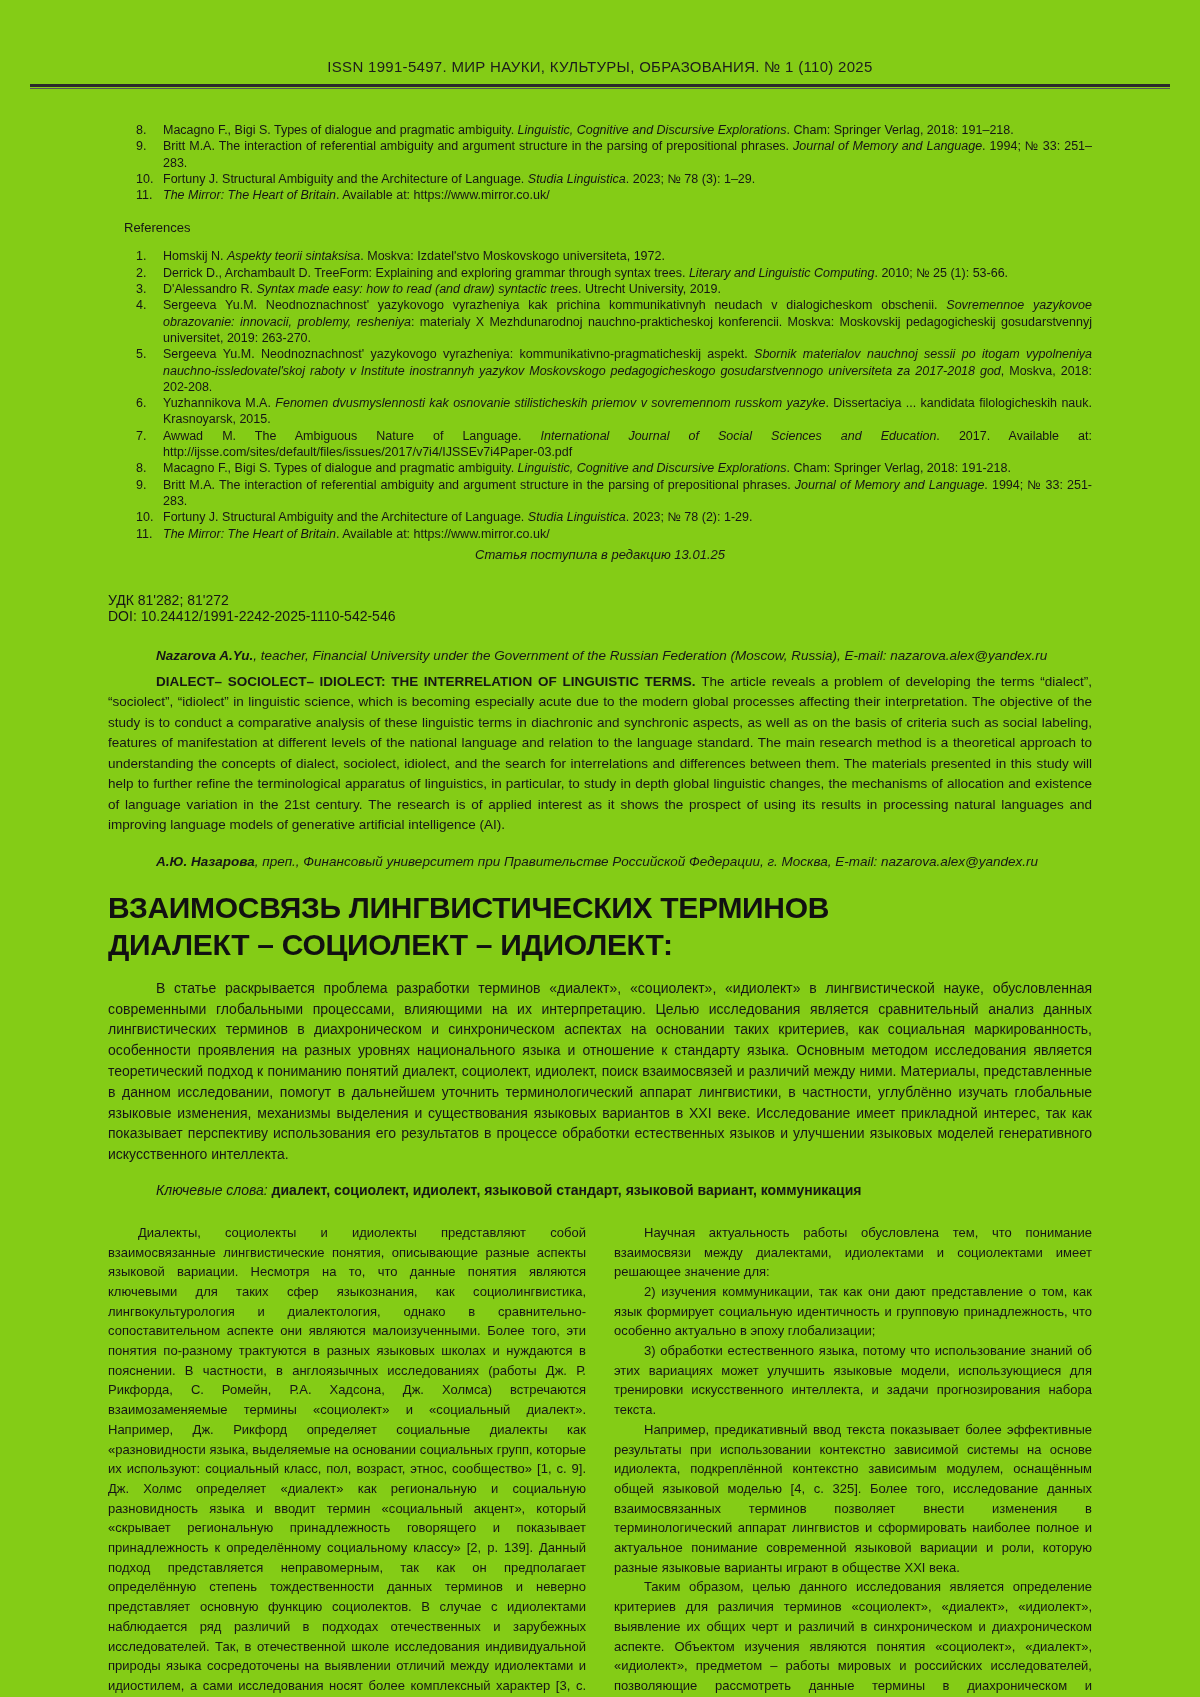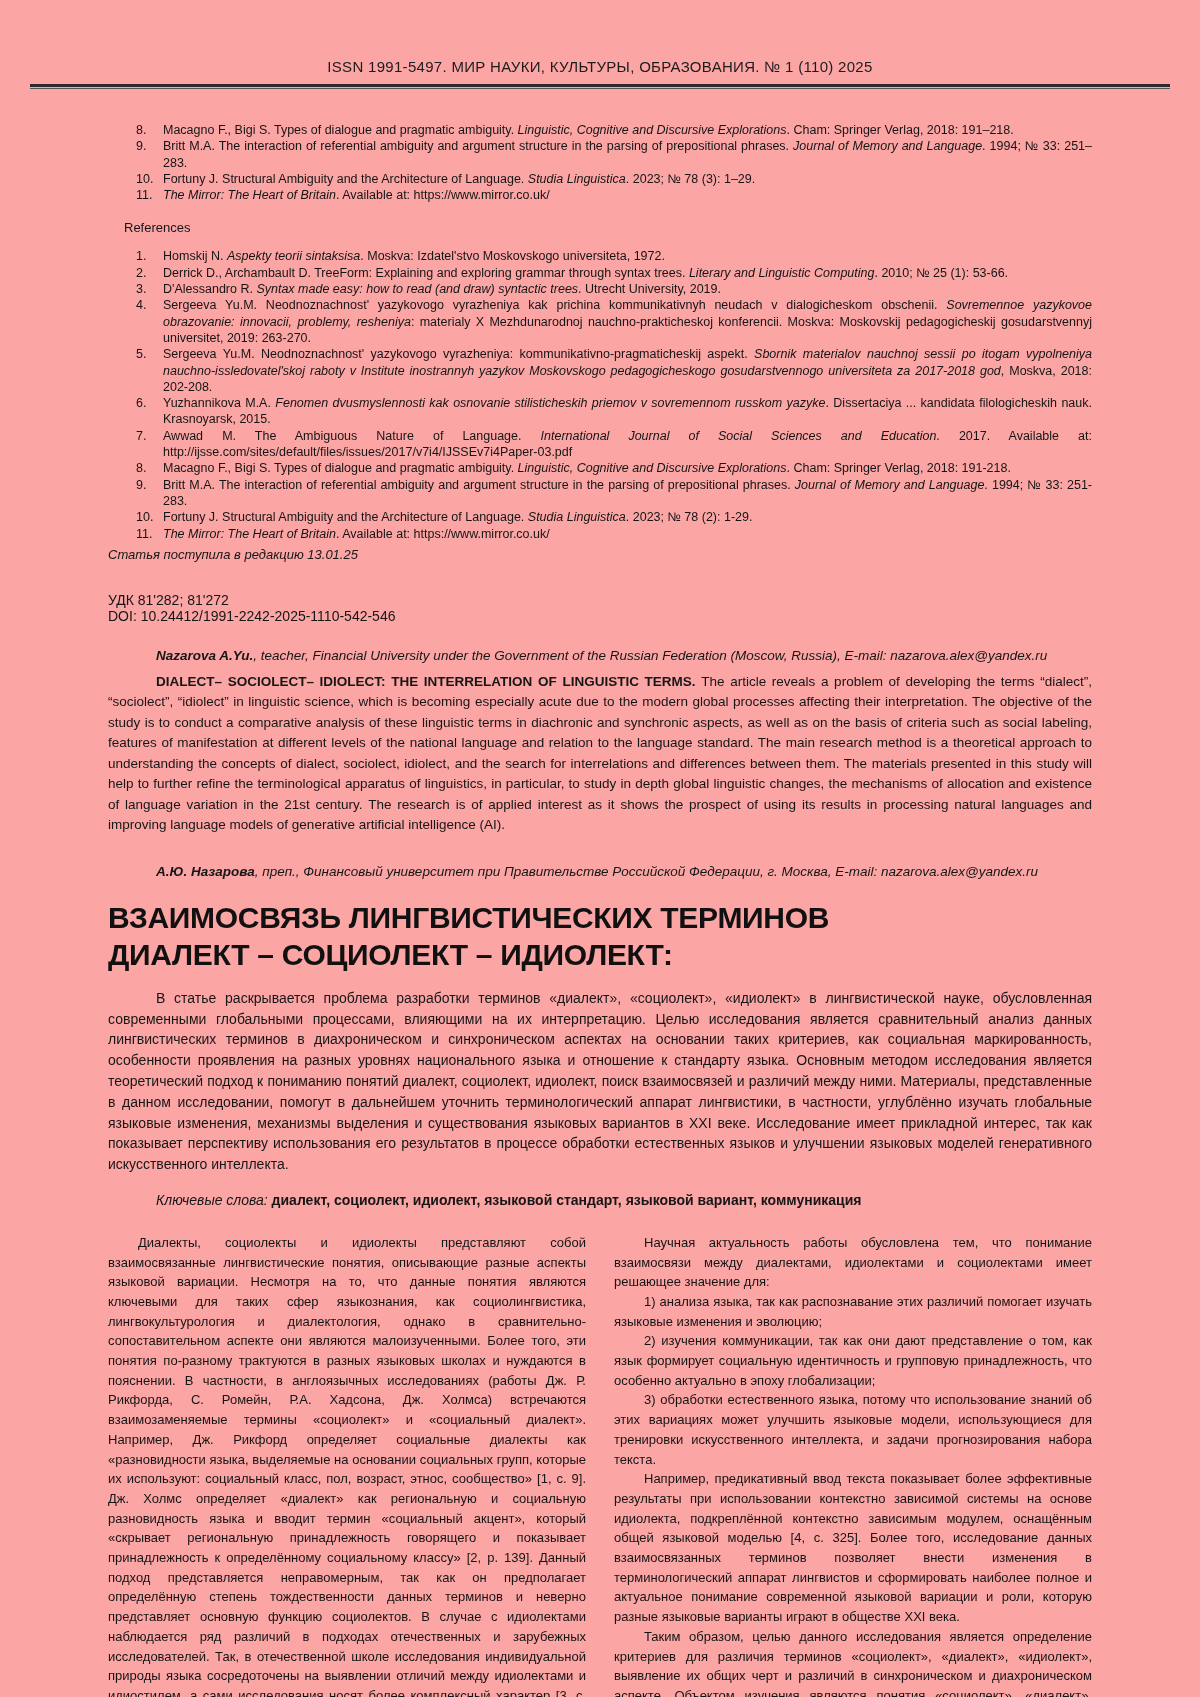--- a/index.html
+++ b/index.html
@@ -1,33 +1,33 @@
 <!DOCTYPE html>
 <html><head>
 <meta charset="utf-8">
 <style>
   html,body{margin:0;padding:0;background:#e8e8e8;}
-  .page{width:1200px;height:1697px;margin:0 auto;background:#fca5a5;position:relative;
+  .page{width:1200px;height:1697px;margin:0 auto;background:#84cc16;position:relative;
         font-family:"Liberation Sans",sans-serif;color:#161616;overflow:hidden;}
   .journal-header{padding-top:58px;text-align:center;font-size:15px;letter-spacing:.3px;color:#1c1c1c;}
   .rule{margin:9px 30px 0;border-top:3px solid #2b2b2b;border-bottom:1px solid #555;height:1px;}
   .content{width:984px;margin:0 auto;}
   .reflist{list-style:none;margin:0;padding:0 0 0 28px;font-size:12.5px;line-height:16.3px;color:#151515;}
   .reflist li{display:flex;}
   .reflist .num{flex:0 0 27px;}
   .reflist .txt{flex:1;text-align:justify;}
   .toplist{margin-top:33px;}
   .refs-heading{margin:17px 0 0 16px;font-size:13px;}
   .mainrefs{margin-top:13px;}
-  .received{margin-top:5px;text-align:left;font-style:italic;font-size:13px;}
+  .received{margin-top:5px;text-align:center;font-style:italic;font-size:13px;}
   .meta-row{display:flex;justify-content:space-between;margin-top:30px;font-size:14px;flex-direction:column;}
   .author-line{margin:24px 0 0 0;font-size:13.5px;text-indent:48px;}
   .abstract{margin:9px 0 0 0;font-size:13.5px;line-height:20.5px;text-align:justify;text-indent:48px;}
   .kw{margin-top:0;}
-  .author-ru{margin-top:28px;}
+  .author-ru{margin-top:18px;}
   .article-title{margin:20px 0 0 0;font-size:30px;font-weight:700;line-height:37px;letter-spacing:-0.3px;color:#111;}
   .abstract-ru{margin:15px 0 0 0;font-size:14px;line-height:20.8px;text-align:justify;text-indent:48px;}
   .columns{display:flex;gap:28px;margin-top:22px;}
   .col{flex:1;font-size:13px;line-height:19.7px;text-align:justify;color:#151515;}
   .col p{margin:0;text-indent:30px;}
   .i{font-style:italic}
   .b{font-weight:700}
   .bi{font-weight:700;font-style:italic}
 </style>
 </head>
@@ -130,21 +130,20 @@
 
     <p class="abstract-ru">В статье раскрывается проблема разработки терминов «диалект», «социолект», «идиолект» в лингвистической науке, обусловленная современными глобальными процессами, влияющими на их интерпретацию. Целью исследования является сравнительный анализ данных лингвистических терминов в диахроническом и синхроническом аспектах на основании таких критериев, как социальная маркированность, особенности проявления на разных уровнях национального языка и отношение к стандарту языка. Основным методом исследования является теоретический подход к пониманию понятий диалект, социолект, идиолект, поиск взаимосвязей и различий между ними. Материалы, представленные в данном исследовании, помогут в дальнейшем уточнить терминологический аппарат лингвистики, в частности, углублённо изучать глобальные языковые изменения, механизмы выделения и существования языковых вариантов в XXI веке. Исследование имеет прикладной интерес, так как показывает перспективу использования его результатов в процессе обработки естественных языков и улучшении языковых моделей генеративного искусственного интеллекта.</p>
     <p class="abstract-ru kw"><span class="i">Ключевые слова: </span><span class="b">диалект, социолект, идиолект, языковой стандарт, языковой вариант, коммуникация</span></p>
 
     <div class="columns">
       <div class="col">
         <p>Диалекты, социолекты и идиолекты представляют собой взаимосвязанные лингвистические понятия, описывающие разные аспекты языковой вариации. Несмотря на то, что данные понятия являются ключевыми для таких сфер языкознания, как социолингвистика, лингвокультурология и диалектология, однако в сравнительно-сопоставительном аспекте они являются малоизученными. Более того, эти понятия по-разному трактуются в разных языковых школах и нуждаются в пояснении. В частности, в англоязычных исследованиях (работы Дж. Р. Рикфорда, С. Ромейн, Р.А. Хадсона, Дж. Холмса) встречаются взаимозаменяемые термины «социолект» и «социальный диалект». Например, Дж. Рикфорд определяет социальные диалекты как «разновидности языка, выделяемые на основании социальных групп, которые их используют: социальный класс, пол, возраст, этнос, сообщество» [1, с. 9]. Дж. Холмс определяет «диалект» как региональную и социальную разновидность языка и вводит термин «социальный акцент», который «скрывает региональную принадлежность говорящего и показывает принадлежность к определённому социальному классу» [2, p. 139]. Данный подход представляется неправомерным, так как он предполагает определённую степень тождественности данных терминов и неверно представляет основную функцию социолектов. В случае с идиолектами наблюдается ряд различий в подходах отечественных и зарубежных исследователей. Так, в отечественной школе исследования индивидуальной природы языка сосредоточены на выявлении отличий между идиолектами и идиостилем, а сами исследования носят более комплексный характер [3, с. 102]. В зарубежной лингвистике акцент делается на взаимоотношениях идиолектов и языков сообществ, фокусируясь на слишком общих представлениях о термине или на весьма ограниченных проявлениях идиолектов. Данные факторы затрудняют построение общей лингвистической терминологии, демонстрируя недостаточную разработанность понятийного аппарата.</p>
       </div>
       <div class="col">
         <p>Научная актуальность работы обусловлена тем, что понимание взаимосвязи между диалектами, идиолектами и социолектами имеет решающее значение для:</p>
-        <p>1) анализа языка, так как распознавание этих различий помогает изучать языковые изменения и эволюцию;</p>
         <p>2) изучения коммуникации, так как они дают представление о том, как язык формирует социальную идентичность и групповую принадлежность, что особенно актуально в эпоху глобализации;</p>
         <p>3) обработки естественного языка, потому что использование знаний об этих вариациях может улучшить языковые модели, использующиеся для тренировки искусственного интеллекта, и задачи прогнозирования набора текста.</p>
         <p>Например, предикативный ввод текста показывает более эффективные результаты при использовании контекстно зависимой системы на основе идиолекта, подкреплённой контекстно зависимым модулем, оснащённым общей языковой моделью [4, с. 325]. Более того, исследование данных взаимосвязанных терминов позволяет внести изменения в терминологический аппарат лингвистов и сформировать наиболее полное и актуальное понимание современной языковой вариации и роли, которую разные языковые варианты играют в обществе XXI века.</p>
         <p>Таким образом, целью данного исследования является определение критериев для различия терминов «социолект», «диалект», «идиолект», выявление их общих черт и различий в синхроническом и диахроническом аспекте. Объектом изучения являются понятия «социолект», «диалект», «идиолект», предметом – работы мировых и российских исследователей, позволяющие рассмотреть данные термины в диахроническом и междисциплинарном аспектах.</p>
 
       </div>
     </div>
 
   </div>
 </div>

